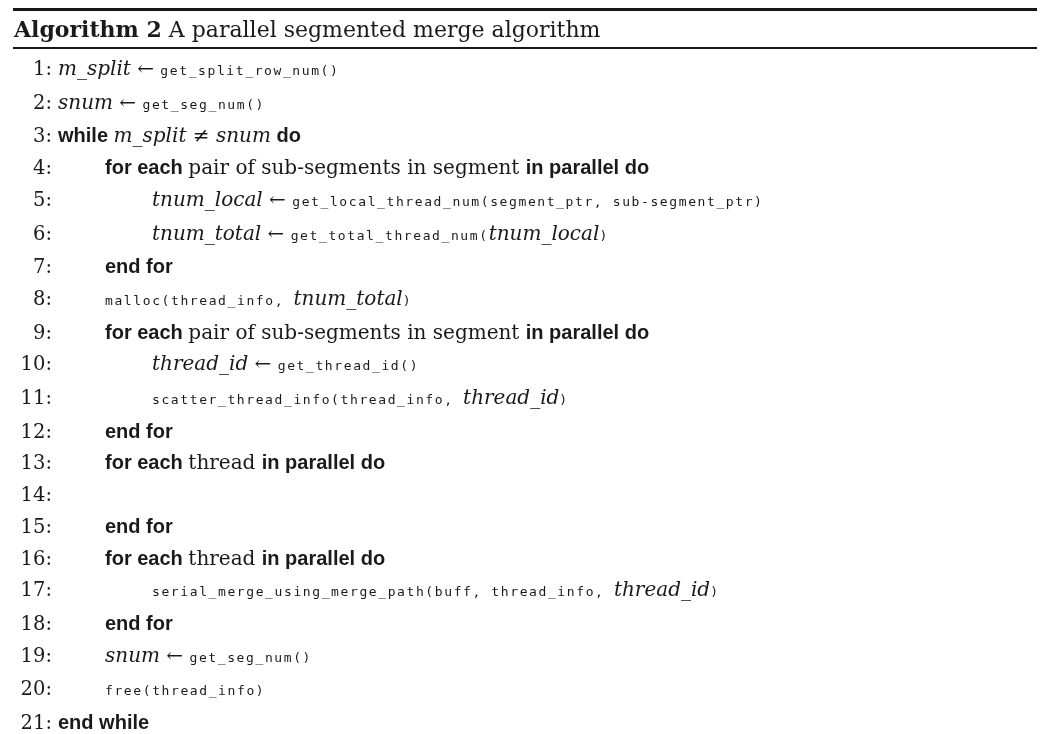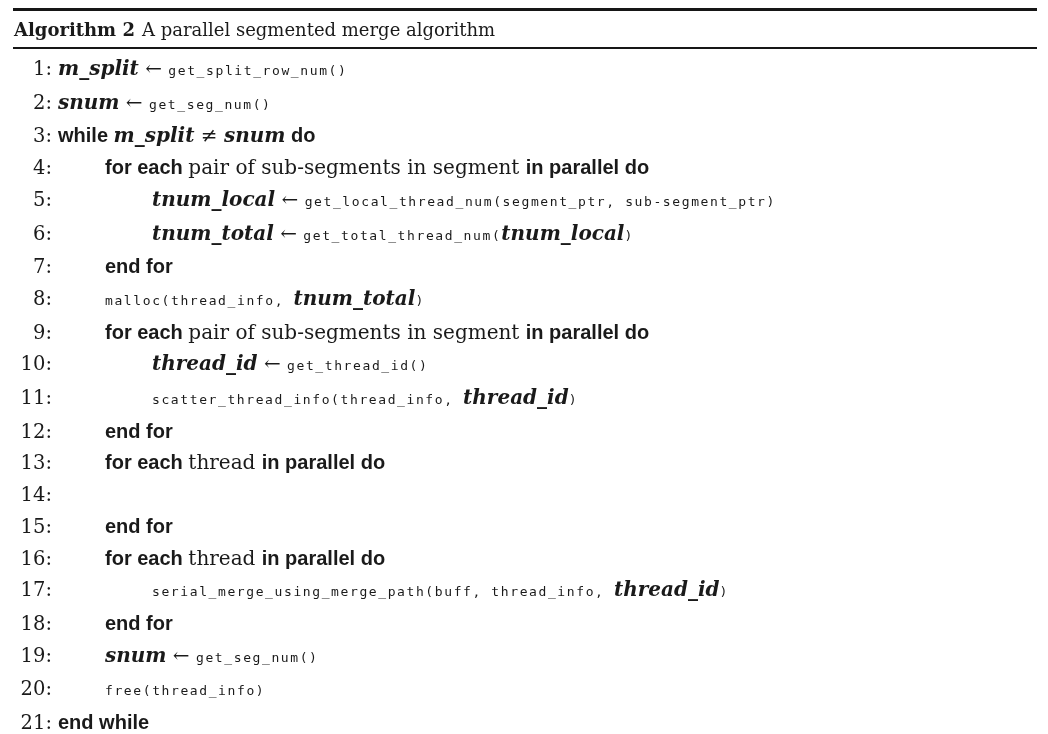--- a/index.html
+++ b/index.html
@@ -29,21 +29,21 @@
     border: none;
     border-top: 2px solid #161616;
     margin: 0;
   }
   .rule-bottom {
     border: none;
     border-top: 2px solid #161616;
     margin: 0;
   }
   .header {
-    font-size: 18px;
+    font-size: 22px;
     line-height: 23px;
     padding: 7px 2px 6px 1px;
     white-space: pre;
   }
   .header .label {
     font-weight: bold;
   }
   .header .caption {
     margin-left: 7px;
   }
@@ -66,21 +66,20 @@
   }
   .content {
     white-space: pre;
   }
   .tok-plain {
     font-family: "DejaVu Serif", serif;
   }
   .tok-var {
     font-family: "DejaVu Serif", serif;
     font-style: italic;
-    font-weight: bold;
   }
   .tok-kw {
     font-family: Liberation Sans, sans-serif;
     font-weight: bold;
   }
   .tok-code {
     font-family: "DejaVu Sans Mono", monospace;
     font-size: 13px;
     letter-spacing: 1.6px;
   }

